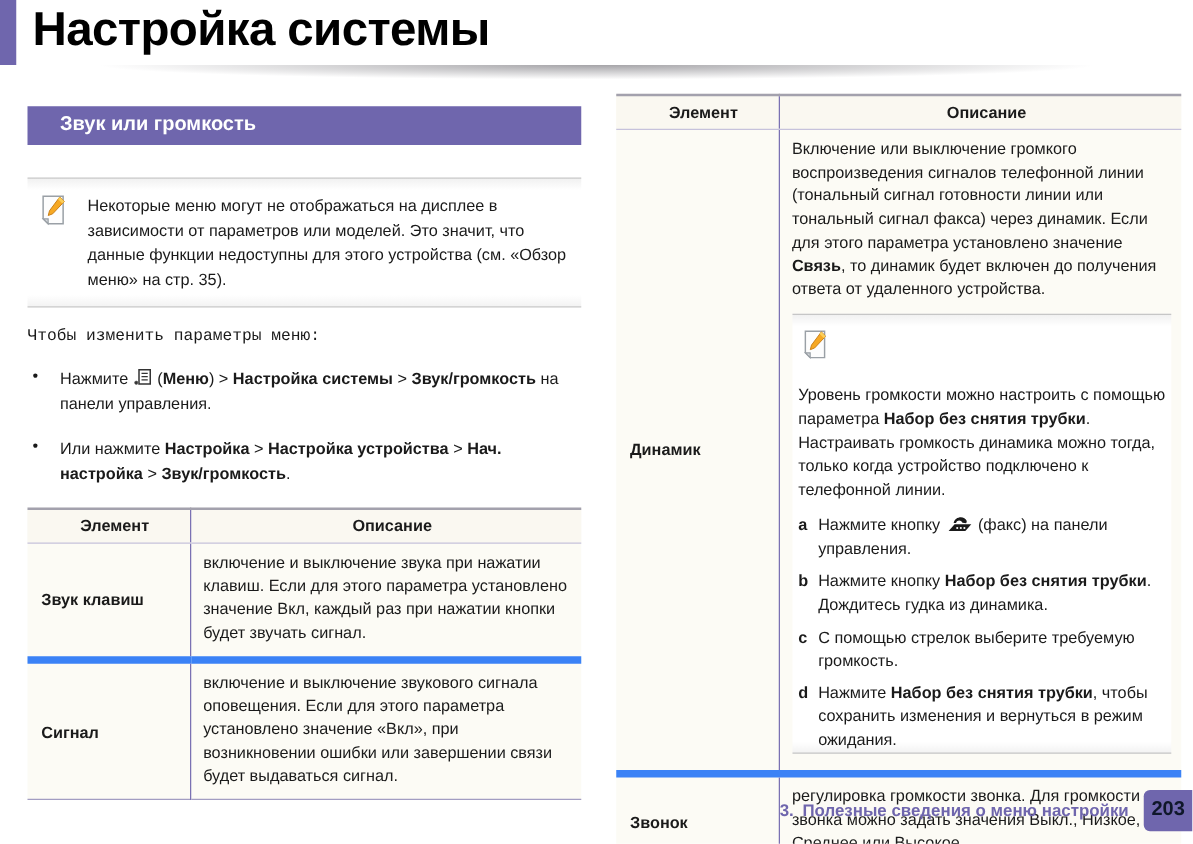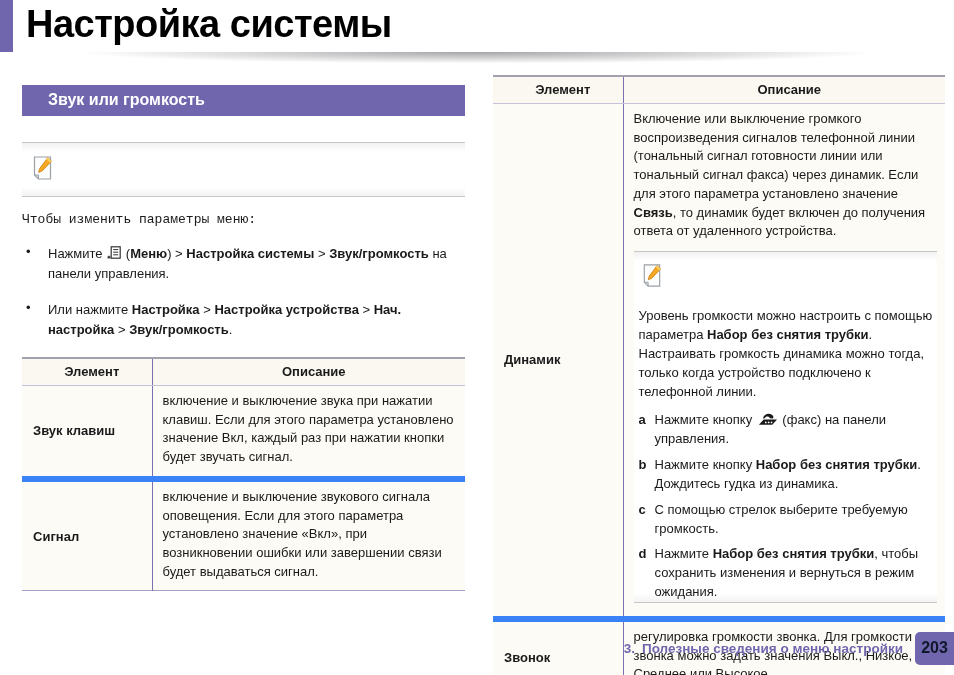--- a/index.html
+++ b/index.html
@@ -107,20 +107,21 @@
 
     <div class="note-box">
       <span class="note-icon-wrap">
         <svg width="26" height="26" viewBox="0 0 26 26">
           <path d="M5.5 2 H21.5 V24 H9.5 L5.5 20 Z" fill="#fdfdfd" stroke="#9aa0a6" stroke-width="1.2"></path>
           <path d="M5.5 20 L9.5 24 V20 Z" fill="#d7dadd" stroke="#9aa0a6" stroke-width="1"></path>
           <path d="M18.8 2.6 L22.4 6.2 L13.2 16 L9.6 17.4 L10.6 13.6 Z" fill="#f6a823" stroke="#c97f17" stroke-width="0.8"></path>
           <path d="M18.8 2.6 L22.4 6.2 L20.9 7.8 L17.3 4.2 Z" fill="#fbcf5a"></path>
         </svg>
       </span>
+      <p class="note-text">Некоторые меню могут не отображаться на дисплее в зависимости от параметров или моделей. Это значит, что данные функции недоступны для этого устройства (см. «Обзор меню» на стр. 35).</p>
     </div>
 
     <p class="intro">Чтобы изменить параметры меню:</p>
 
     <div class="bullet">
       <span class="marker">•</span>
       <div class="text"><span>Нажмите </span><svg class="inline-icon" width="14" height="14" viewBox="0 0 14 14">
       <rect x="4.2" y="0.8" width="9" height="11.4" fill="#ffffff" stroke="#333" stroke-width="1.2"></rect>
       <line x1="6.2" y1="3.6" x2="11.2" y2="3.6" stroke="#333" stroke-width="1"></line>
       <line x1="6.2" y1="6.2" x2="11.2" y2="6.2" stroke="#333" stroke-width="1"></line>

